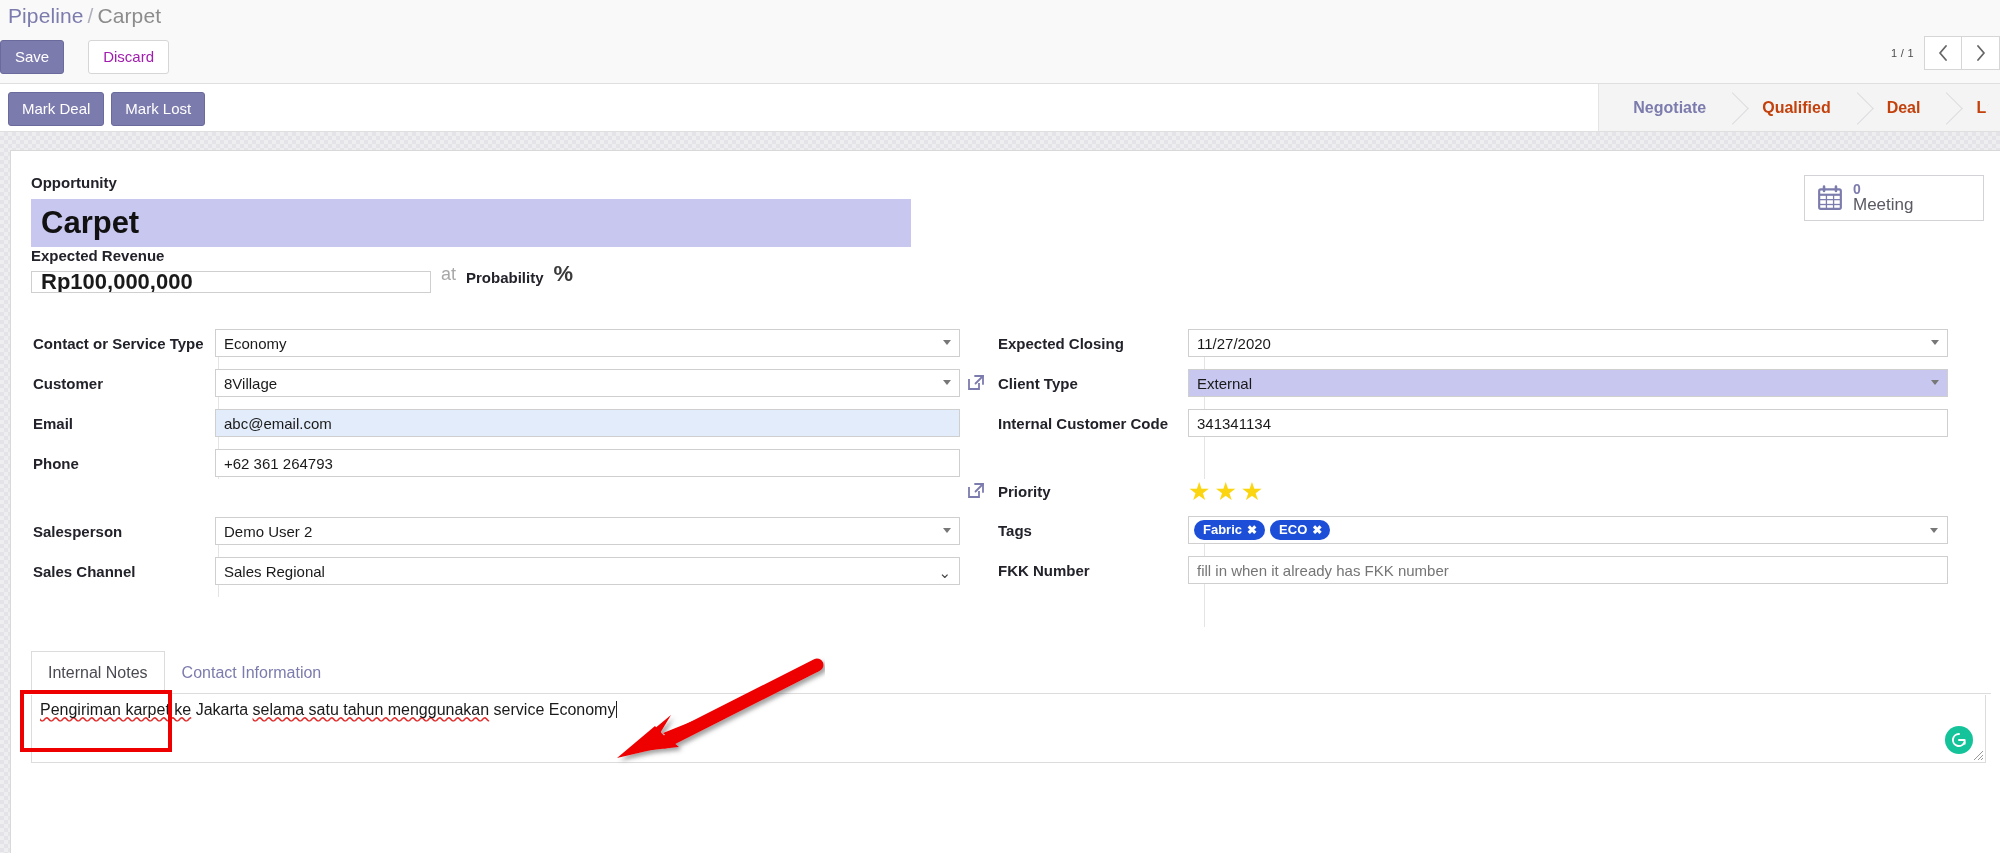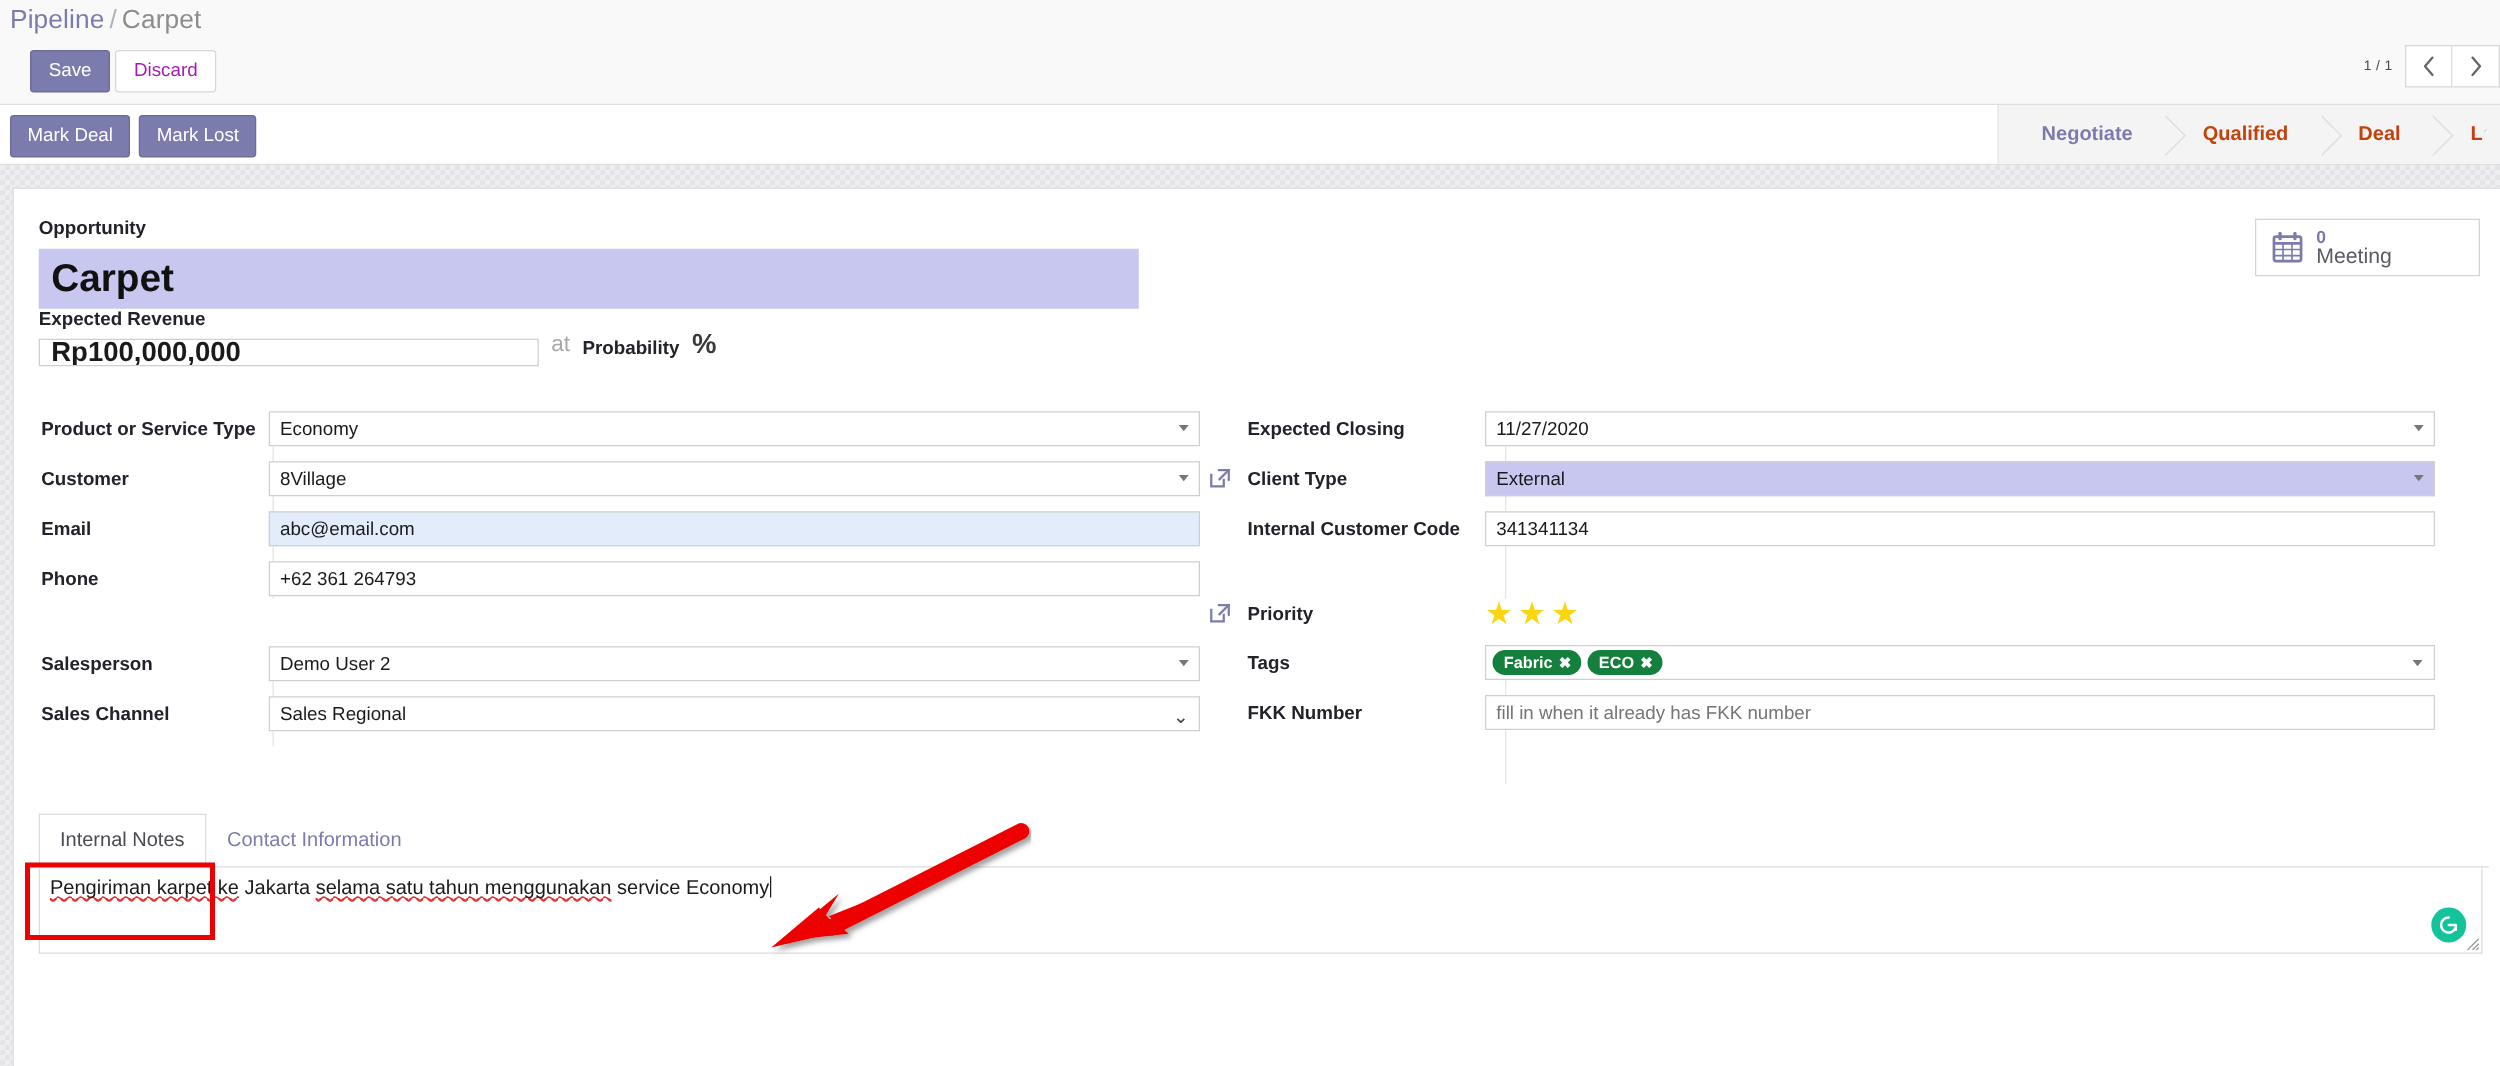--- a/index.html
+++ b/index.html
@@ -16,21 +16,21 @@
     background: #f9f9f9;
     border-bottom: 1px solid #dfdfdf;
   }
   .breadcrumb {
     position: absolute; left: 8px; top: 4px;
     font-size: 21px; color: #7c7bad; letter-spacing: .1px;
   }
   .breadcrumb .bc-sep { color: #b0b0bd; margin: 0 4px; }
   .breadcrumb .bc-current { color: #8c8c8c; }
 
-  .btn-row { position: absolute; left: 24px; top: 40px; display: flex; gap: 4px; justify-content: space-between; }
+  .btn-row { position: absolute; left: 0; top: 40px; display: flex; gap: 24px; justify-content: space-between; }
   .btn {
     font-family: "Liberation Sans", sans-serif;
     font-size: 15px; line-height: 1;
     padding: 8px 14px 9px;
     border-radius: 3px; cursor: pointer;
     border: 1px solid transparent;
   }
   .btn-primary { background: #7c7bad; color: #ffffff; border-color: #6b6a9c; }
   .btn-default { background: #ffffff; color: #a21caf; border-color: #d6d6d6; }
 
@@ -203,21 +203,21 @@
   .star { font-size: 25px; color: #fcd511; line-height: 1; }
 
   
   .tagbox {
     position: relative; width: 760px; height: 28px;
     border: 1px solid #cfcfcf; background: #fff;
     display: flex; align-items: center; gap: 5px; padding: 0 22px 0 5px;
   }
   .tag {
     display: inline-flex; align-items: center; gap: 5px;
-    background: #15803d; color: #fff;
+    background: #1d4ed8; color: #fff;
     font-size: 13px; font-weight: bold;
     border-radius: 11px; padding: 2px 8px 3px 9px;
     cursor: pointer;
   }
   .tag-x { font-size: 12px; font-weight: bold; }
   .ph { color: #9a9a9a; }
 
   
   .notebook { position: absolute; left: 20px; top: 500px; width: 1960px; }
   .tabs { display: flex; align-items: flex-end; border-bottom: 1px solid #dcdcdc; }
@@ -360,21 +360,21 @@
 
   <div class="vrule"></div>
   <div class="vrule2"></div>
   <div class="vrule-r"></div>
   <div class="vrule-r2"></div>
 
   <div class="cols">
 
     <div class="col col-left">
       <div class="frow">
-        <div class="lbl">Product or Service Type</div>
+        <div class="lbl">Contact or Service Type</div>
         <div class="fctl">
           <input class="sel w-left" value="Economy" style="">
           <span class="caret"></span>
         </div>
       </div>
 
       <div class="frow">
         <div class="lbl">Customer</div>
         <div class="fctl">
           <input class="sel w-left" value="8Village" style="">

